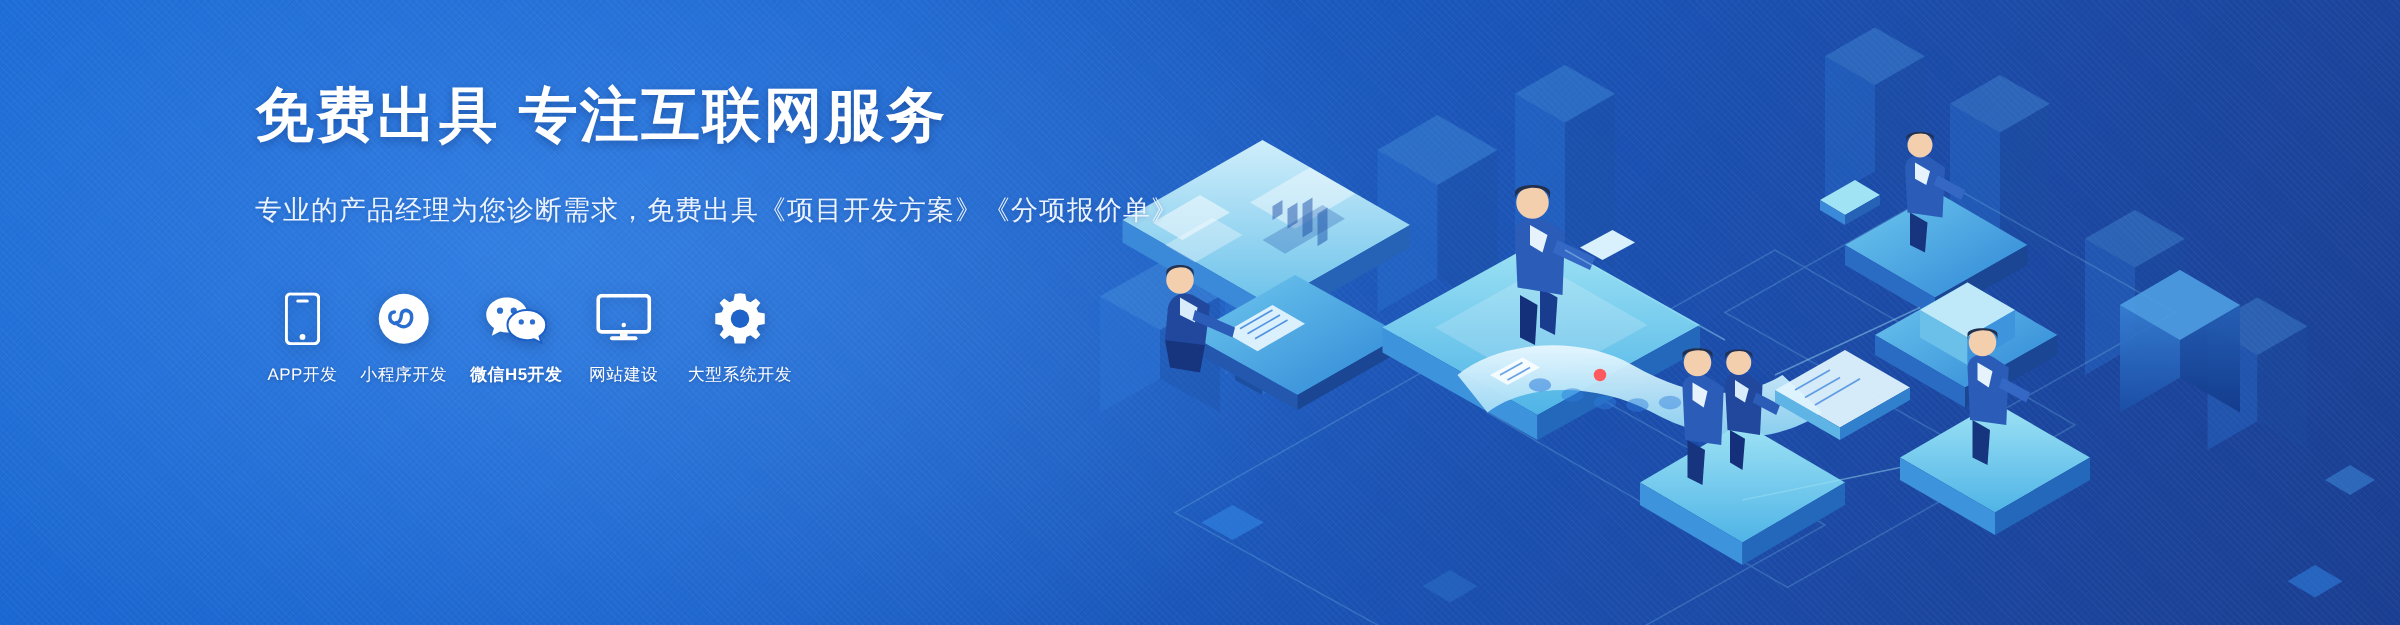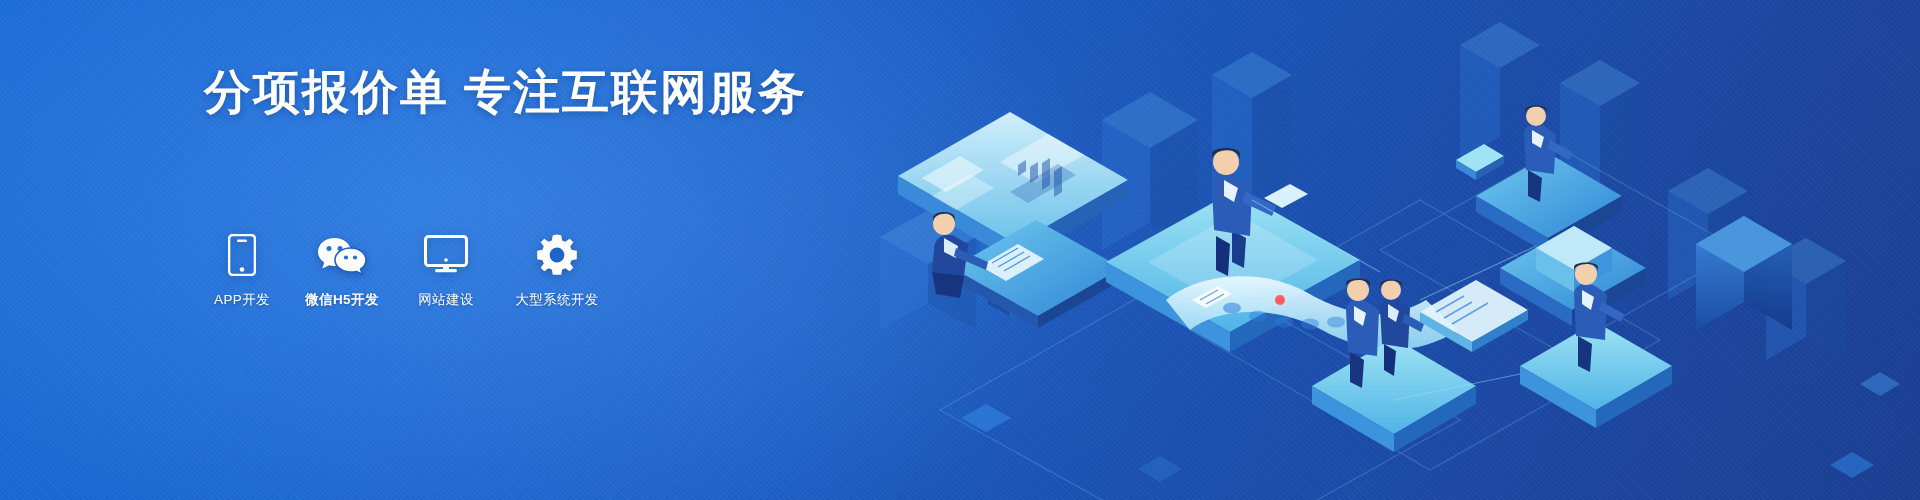--- a/index.html
+++ b/index.html
@@ -52,21 +52,20 @@
     line-height:1.73;
     white-space:nowrap;
     text-shadow:0 1px 4px rgba(0,20,70,.22);
   }
 
   
   #services {
     position:absolute; left:206px; top:232px;
     display:flex; align-items:flex-start;
     z-index:20;
-    gap:18px;
   }
   .svc {
     display:flex; flex-direction:column; align-items:center;
     width:72px;
     margin-right:1px;
   }
   .svc-ico {
     height:46px; display:flex; align-items:center; justify-content:center;
     filter:drop-shadow(0 2px 5px rgba(0,20,70,.28));
   }
@@ -350,38 +349,50 @@
 
       <g stroke="#9fe3f5" stroke-width="1.2" fill="none" opacity=".45">
         <path d="M392 200 L520 272"></path>
         <path d="M560 300 L676 246"></path>
         <path d="M534 400 L660 374"></path>
       </g>
     </svg>
   </div>
 
   <div id="left">
-    <div id="title">分项报价单 专注互联网服务</div>
+    <div id="title">免费出具 专注互联网服务</div>
     <div id="subtitle">
+      <div class="sub-line">专业的产品经理为您诊断需求，免费出具《项目开发方案》《分项报价单》</div>
     </div>
   </div>
 
   <div id="services">
 
     <div class="svc w1">
       <div class="svc-ico">
         <svg width="28" height="42" viewBox="0 0 28 42">
           <rect x="1" y="1" width="26" height="40" rx="4" ry="4" fill="none" stroke="#ffffff" stroke-width="2.6"></rect>
           <rect x="9" y="5.5" width="10" height="2.4" rx="1.2" fill="#ffffff"></rect>
           <circle cx="14" cy="35.5" r="2.3" fill="#ffffff"></circle>
         </svg>
       </div>
       <div class="svc-lbl">APP开发</div>
     </div>
 
+    <div class="svc w2">
+      <div class="svc-ico">
+        <svg width="42" height="42" viewBox="0 0 42 42">
+          <circle cx="21" cy="21" r="20" fill="#ffffff"></circle>
+          <path d="M13.5 15.5 C9 15.5 8.5 22.5 13 24.5 C17 26.2 19 21 19 18.5
+                   C19 14.5 22.5 13.5 25 15 C28.5 17 28 24 24 26.5
+                   C21 28.4 16.5 27 15 24" fill="none" stroke="#2a6fd0" stroke-width="2.8" stroke-linecap="round"></path>
+        </svg>
+      </div>
+      <div class="svc-lbl">小程序开发</div>
+    </div>
 
     <div class="svc w3">
       <div class="svc-ico">
         <svg width="50" height="42" viewBox="0 0 50 42">
           <path d="M17.5 4 C8.4 4 1 10.2 1 17.8 C1 22.1 3.4 25.9 7.2 28.4
                    L5.4 34.6 L12.1 31.2 C13.8 31.7 15.6 32 17.5 32
                    C26.6 32 34 25.4 34 17.8 C34 10.2 26.6 4 17.5 4 Z" fill="#ffffff"></path>
           <circle cx="12" cy="14.5" r="2.5" fill="#2a6fd0"></circle>
           <circle cx="23" cy="14.5" r="2.5" fill="#2a6fd0"></circle>
           <path d="M33.5 14 C41.9 14 49 19.3 49 25.9 C49 29.6 46.9 32.9 43.6 35

